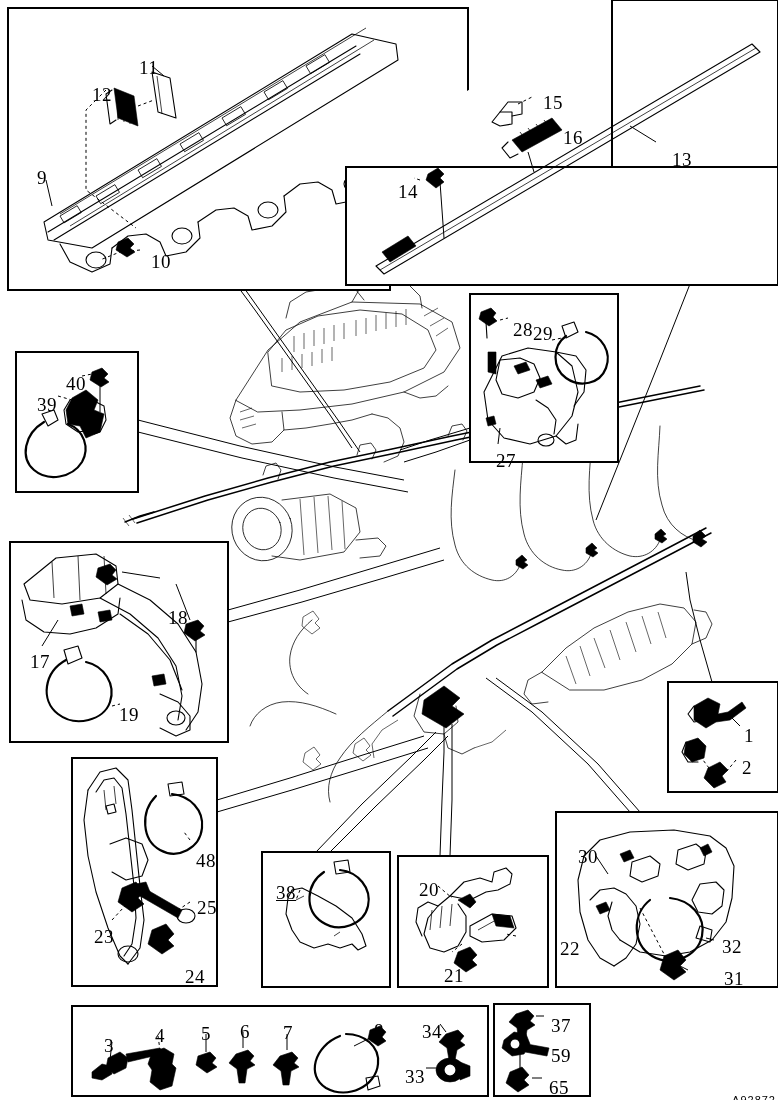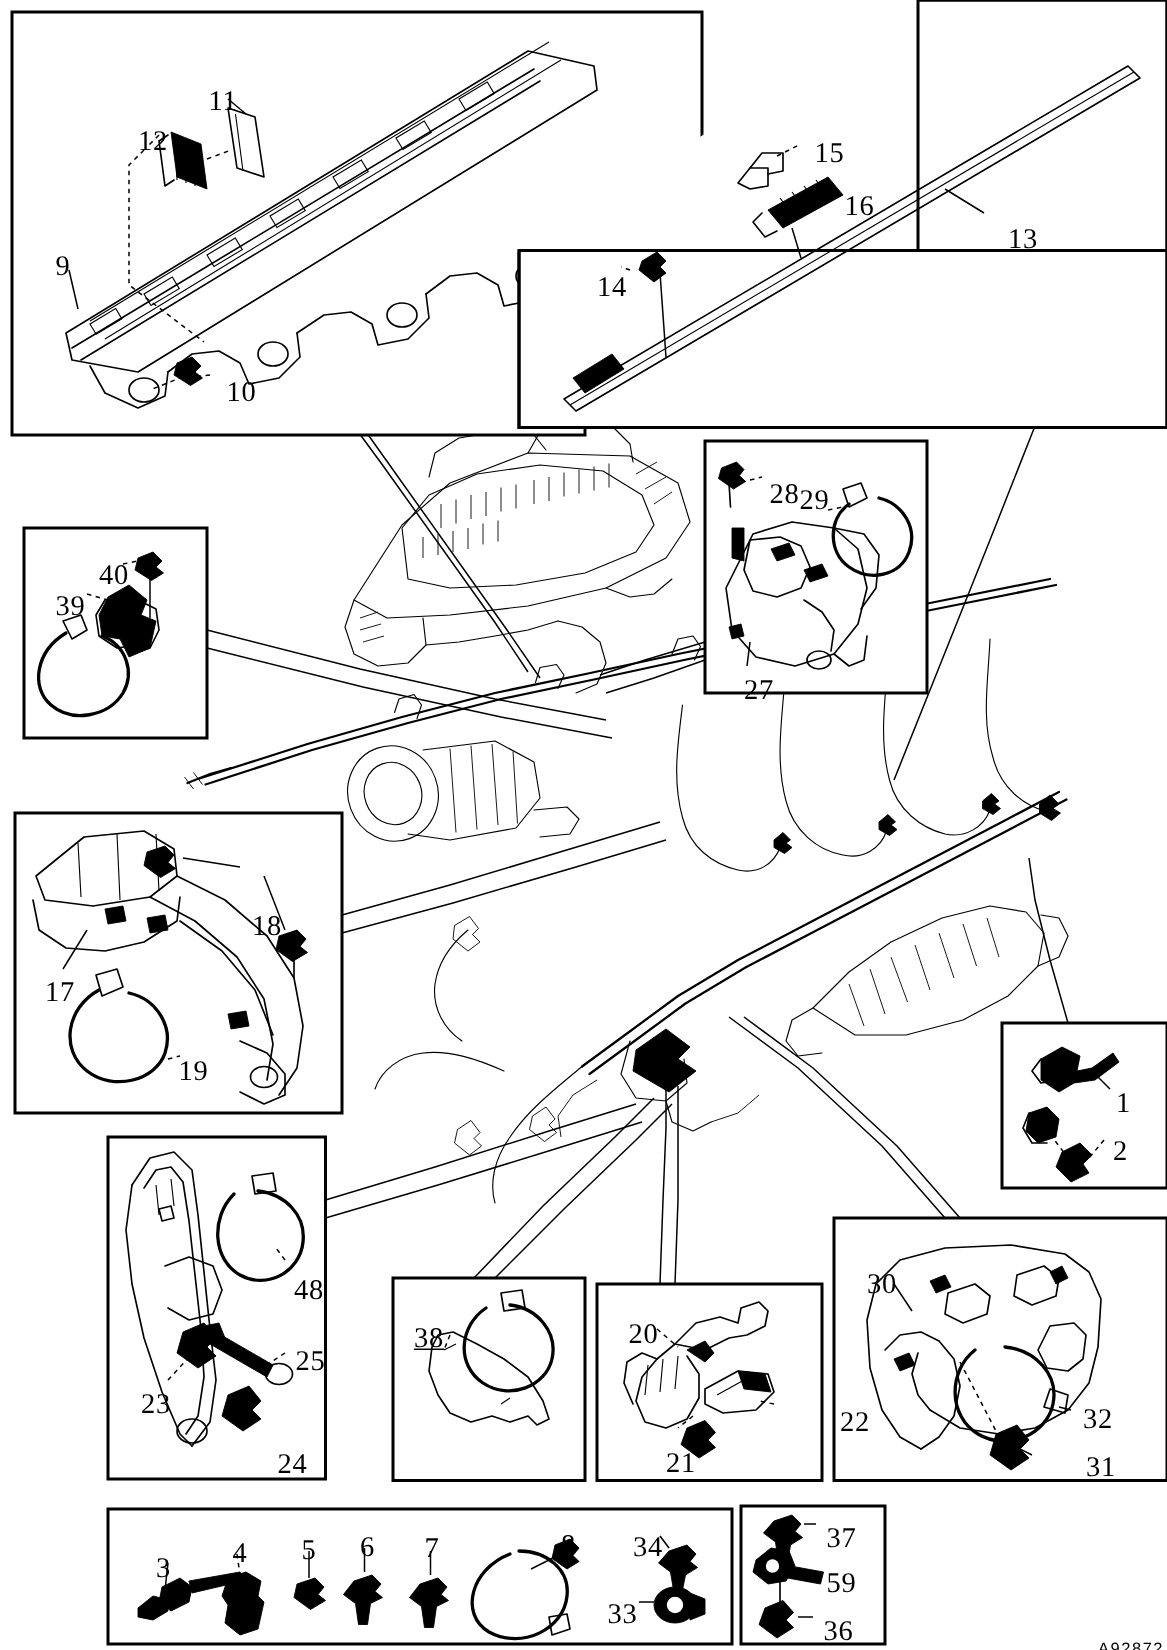--- a/index.html
+++ b/index.html
@@ -482,21 +482,21 @@
       <div class="callout" style="left: 196px; top: 851px;">48</div>
       <div class="callout" style="left: 496px; top: 451px;">27</div>
       <div class="callout" style="left: 513px; top: 320px;">28</div>
       <div class="callout" style="left: 533px; top: 324px; text-align: center;">29</div>
       <div class="callout" style="left: 578px; top: 847px;">30</div>
       <div class="callout" style="left: 685px; top: 969px; margin-left: 39px;">31</div>
       <div class="callout" style="left: 722px; top: 937px;">32</div>
       <div class="callout" style="left: 405px; top: 1067px; text-align: right;">33</div>
       <div class="callout" style="left: 422px; top: 1022px;">34</div>
       <div class="callout" style="left: 551px; top: 1046px;">59</div>
-      <div class="callout" style="left: 549px; top: 1078px;">36</div>
+      <div class="callout" style="left: 549px; top: 1078px;">65</div>
       <div class="callout" style="left: 551px; top: 1016px;">37</div>
       <div class="callout" style="left: 276px; top: 883px; text-decoration: underline;">38</div>
       <div class="callout" style="left: 37px; top: 395px;">39</div>
       <div class="callout" style="left: 66px; top: 374px;">40</div>
     </div>
 
   <div class="watermark">A92872</div>
 </div>
 
 </body></html>

